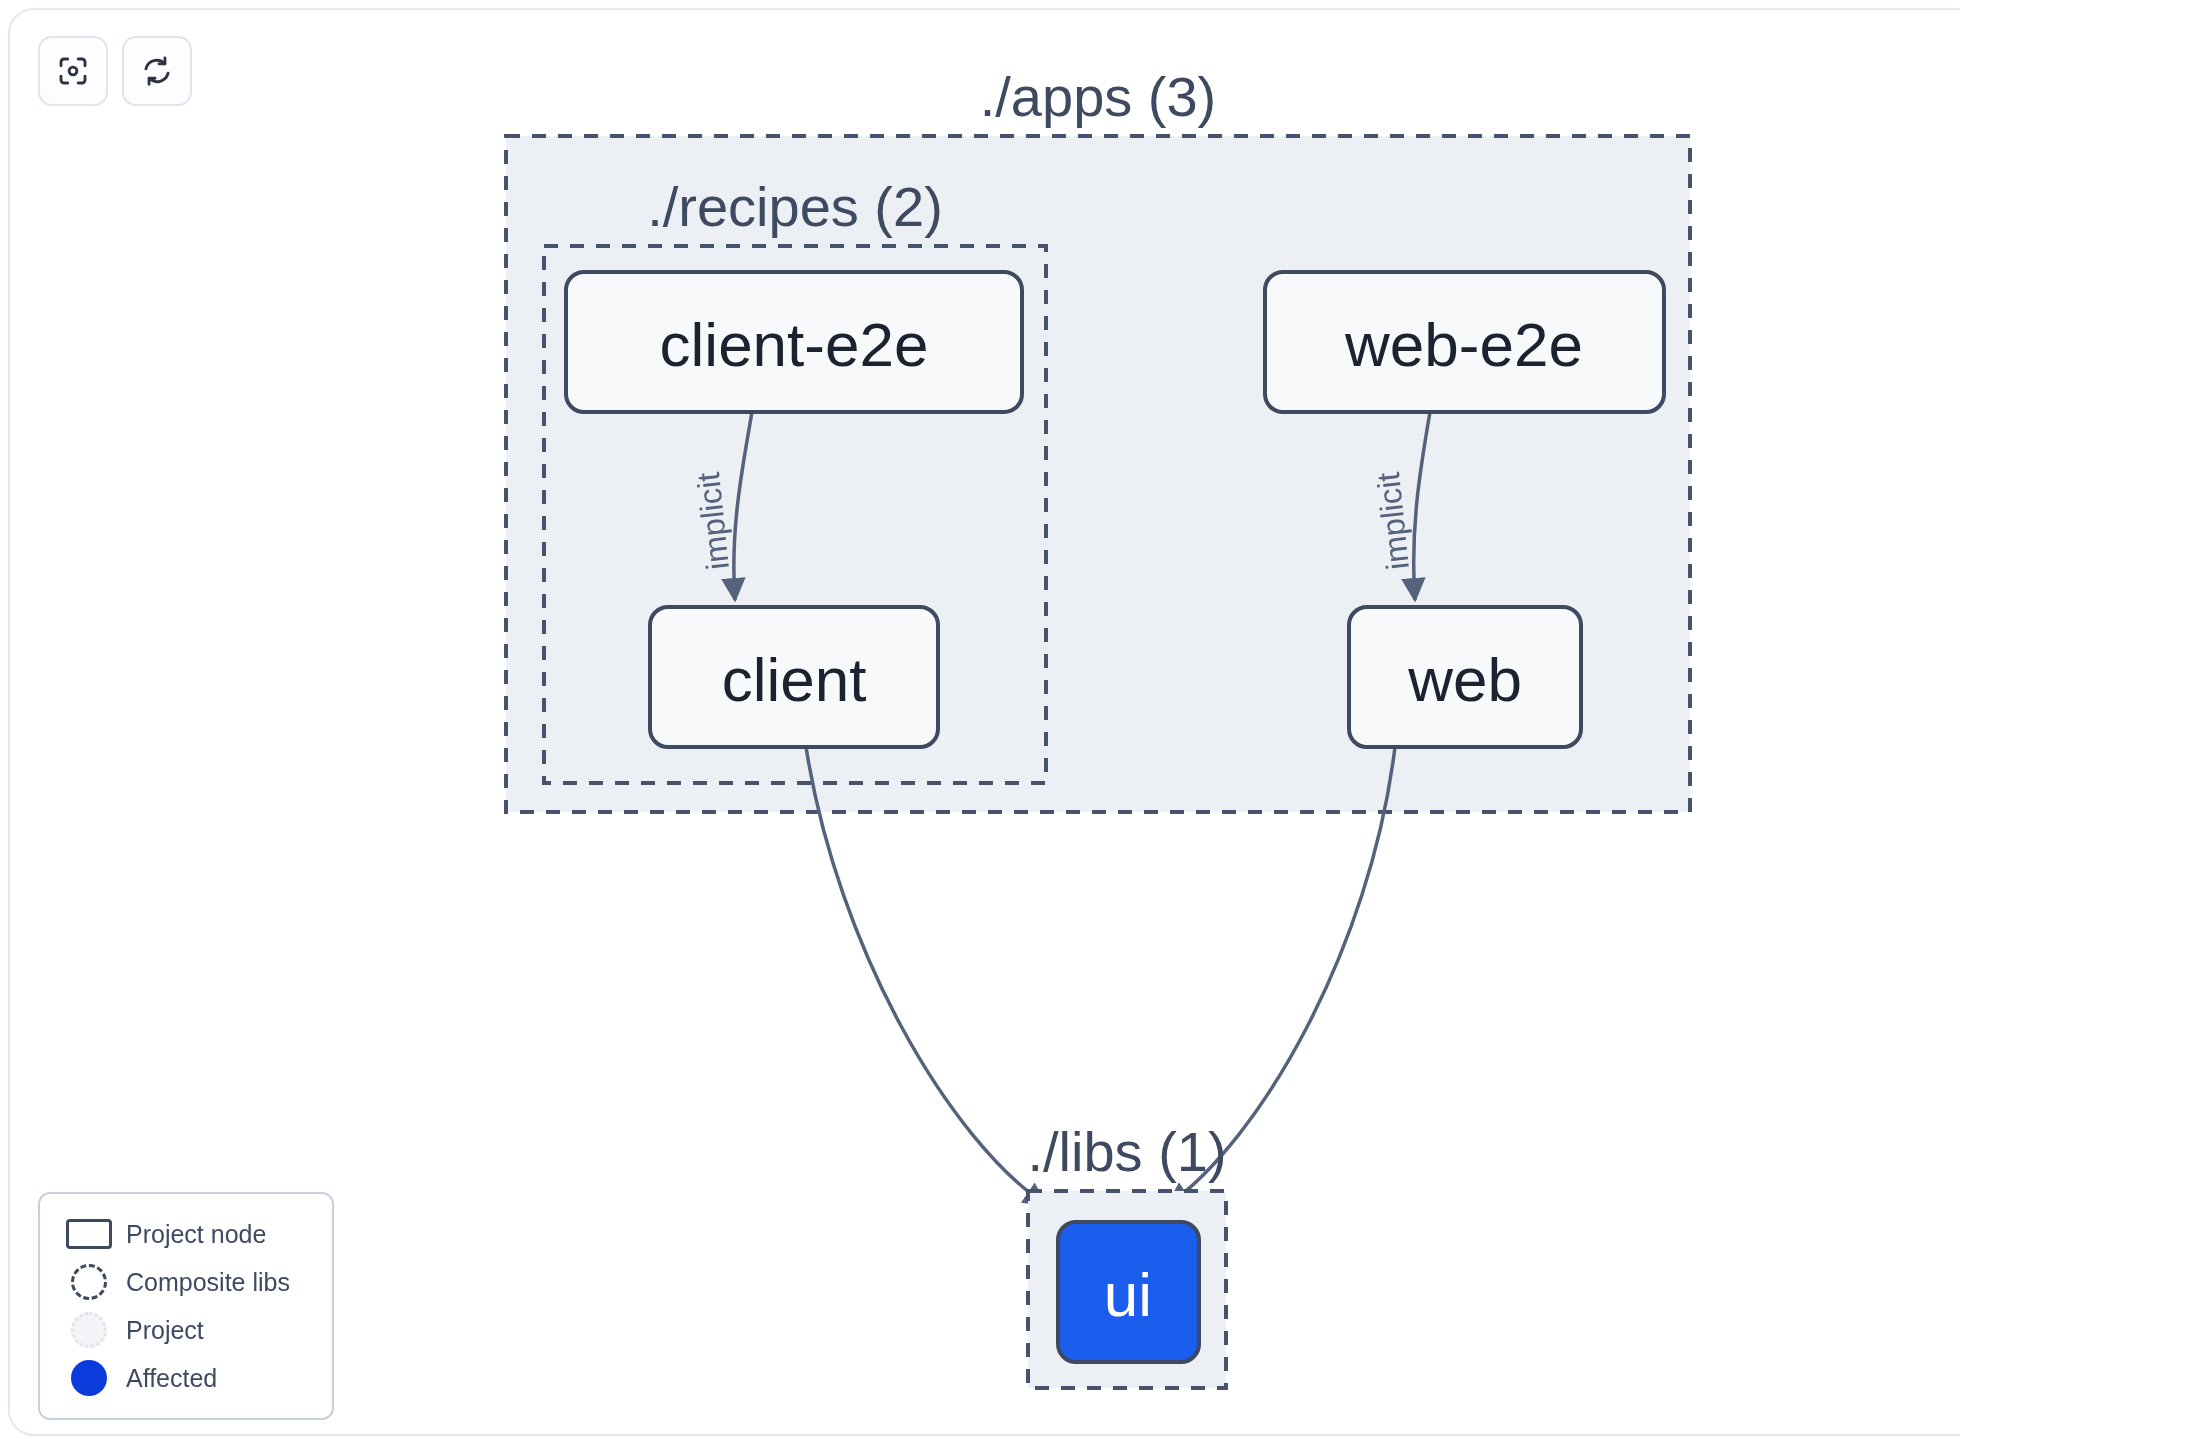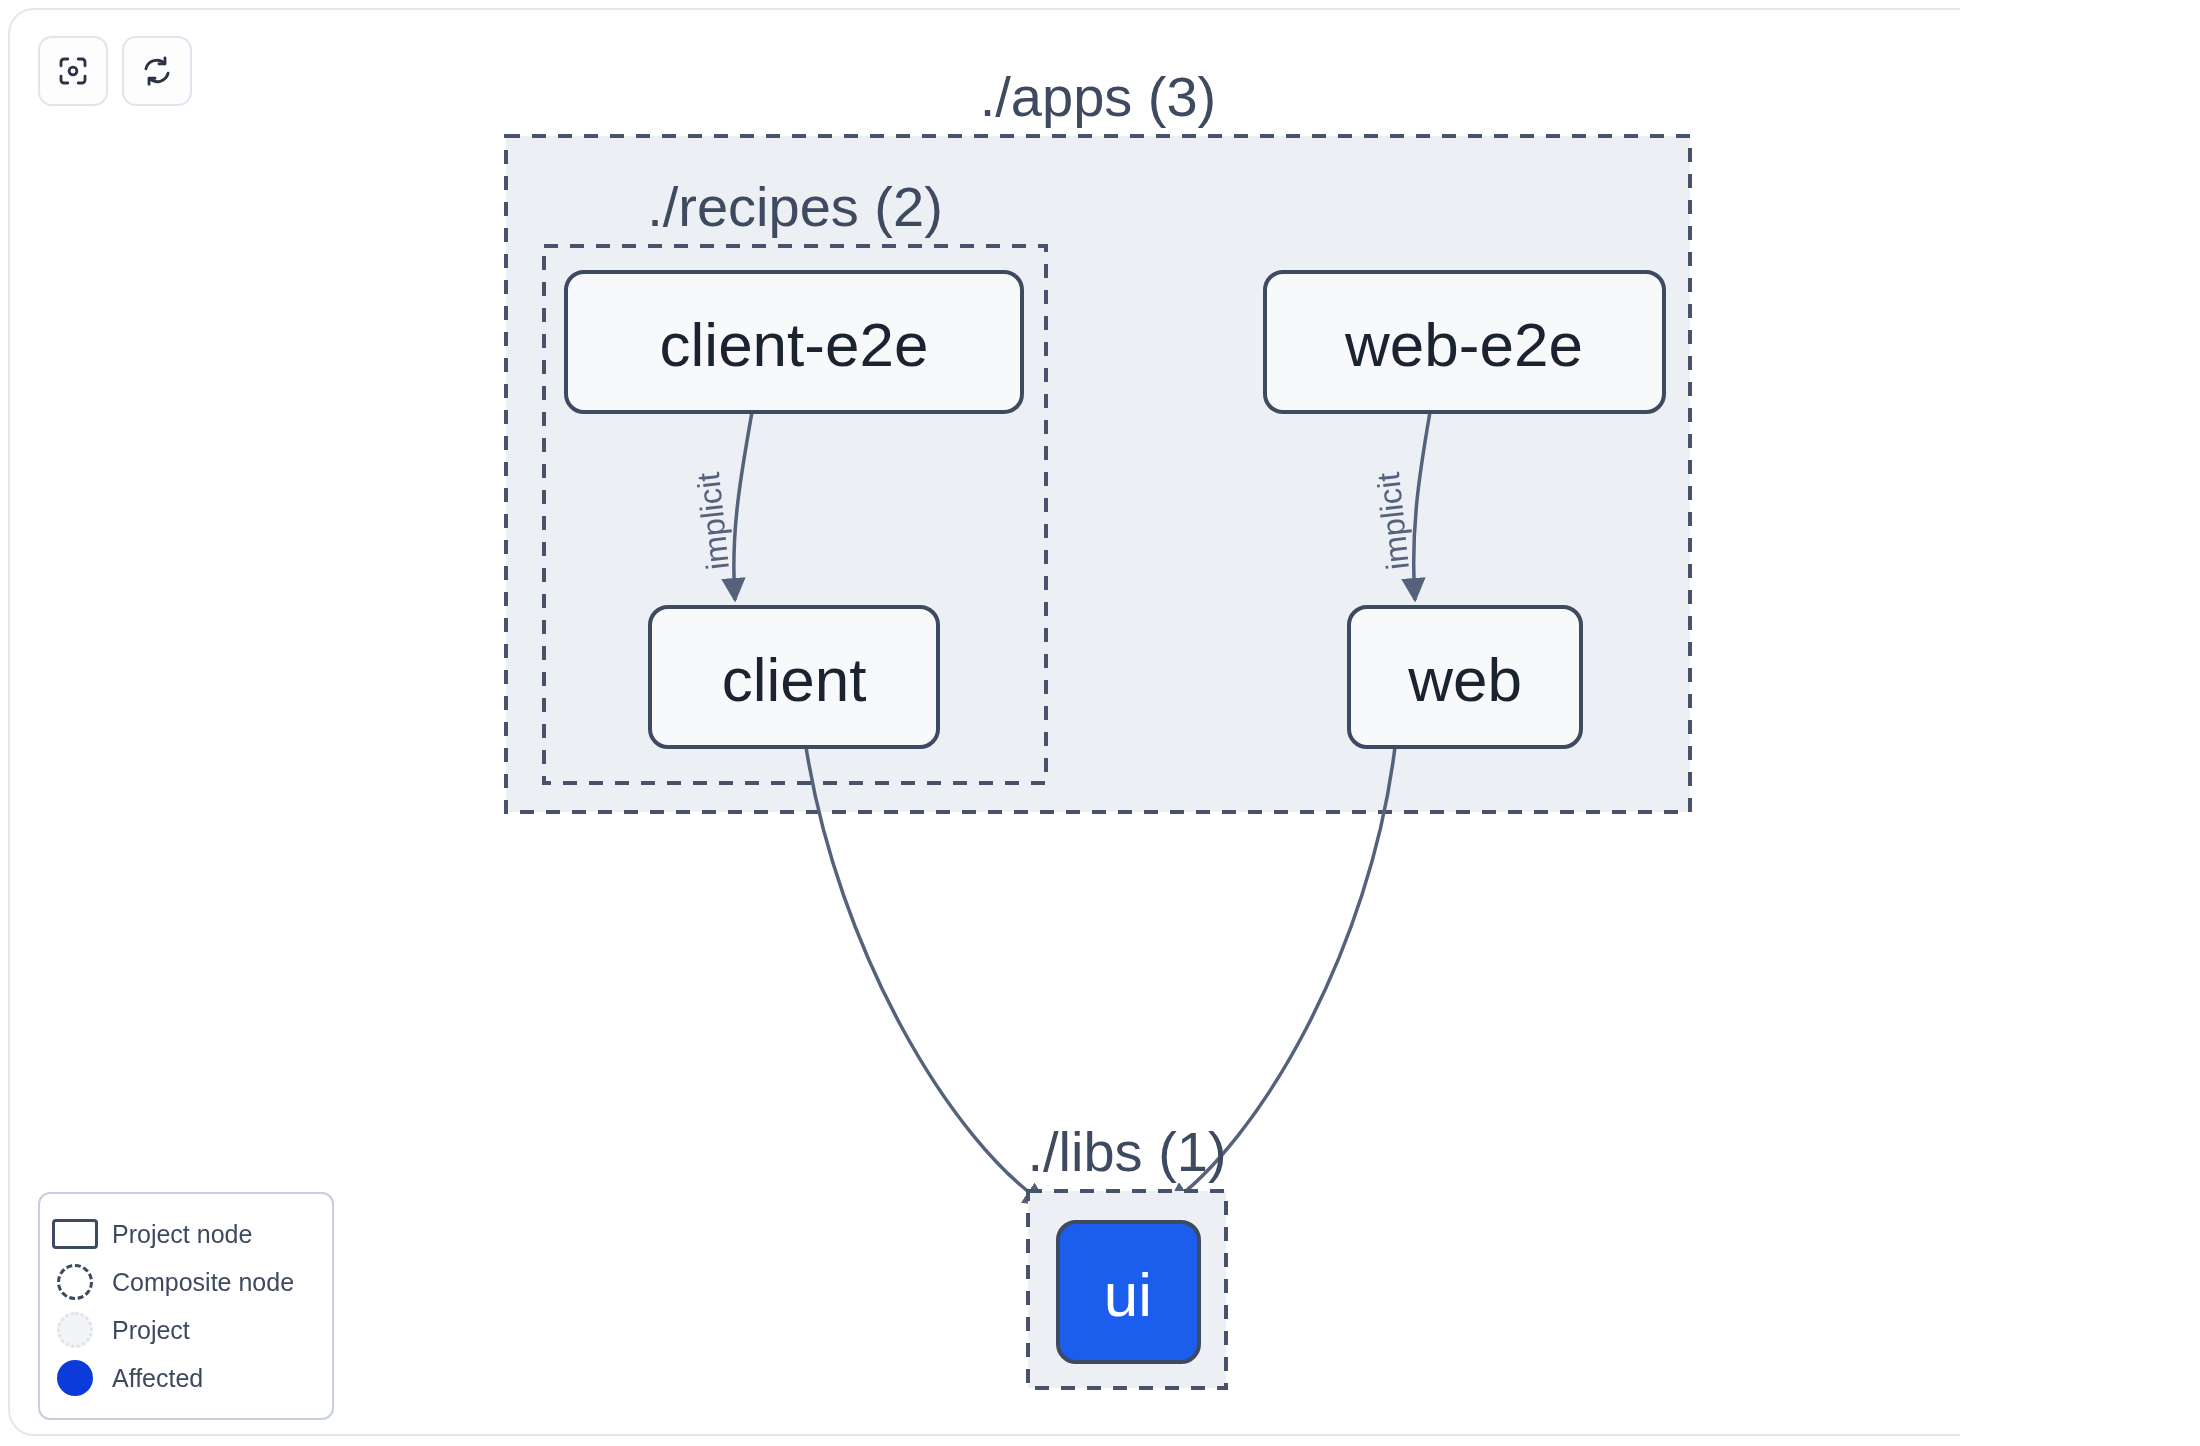--- a/index.html
+++ b/index.html
@@ -115,21 +115,21 @@
   
   #legend {
     position: absolute;
     left: 38px;
     top: 1192px;
     width: 296px;
     border: 2px solid #c6cfdd;
     border-radius: 12px;
     background: #ffffff;
     box-sizing: border-box;
-    padding: 16px 4px;
+    padding: 16px 18px;
     z-index: 30;
   }
   .legend-row {
     display: flex;
     align-items: center;
     height: 48px;
   }
   .legend-swatch {
     width: 62px;
     flex: 0 0 62px;
@@ -271,21 +271,21 @@
     <div class="legend-row">
       <span class="legend-swatch">
         <span class="sw-project"></span>
       </span>
       <span class="legend-text">Project node</span>
     </div>
     <div class="legend-row">
       <span class="legend-swatch">
         <span class="sw-composite"></span>
       </span>
-      <span class="legend-text">Composite node</span>
+      <span class="legend-text">Composite libs</span>
     </div>
     <div class="legend-row">
       <span class="legend-swatch">
         <span class="sw-affected"></span>
       </span>
       <span class="legend-text">Project</span>
     </div>
     <div class="legend-row">
       <span class="legend-swatch">
         <span class="sw-touched"></span>

